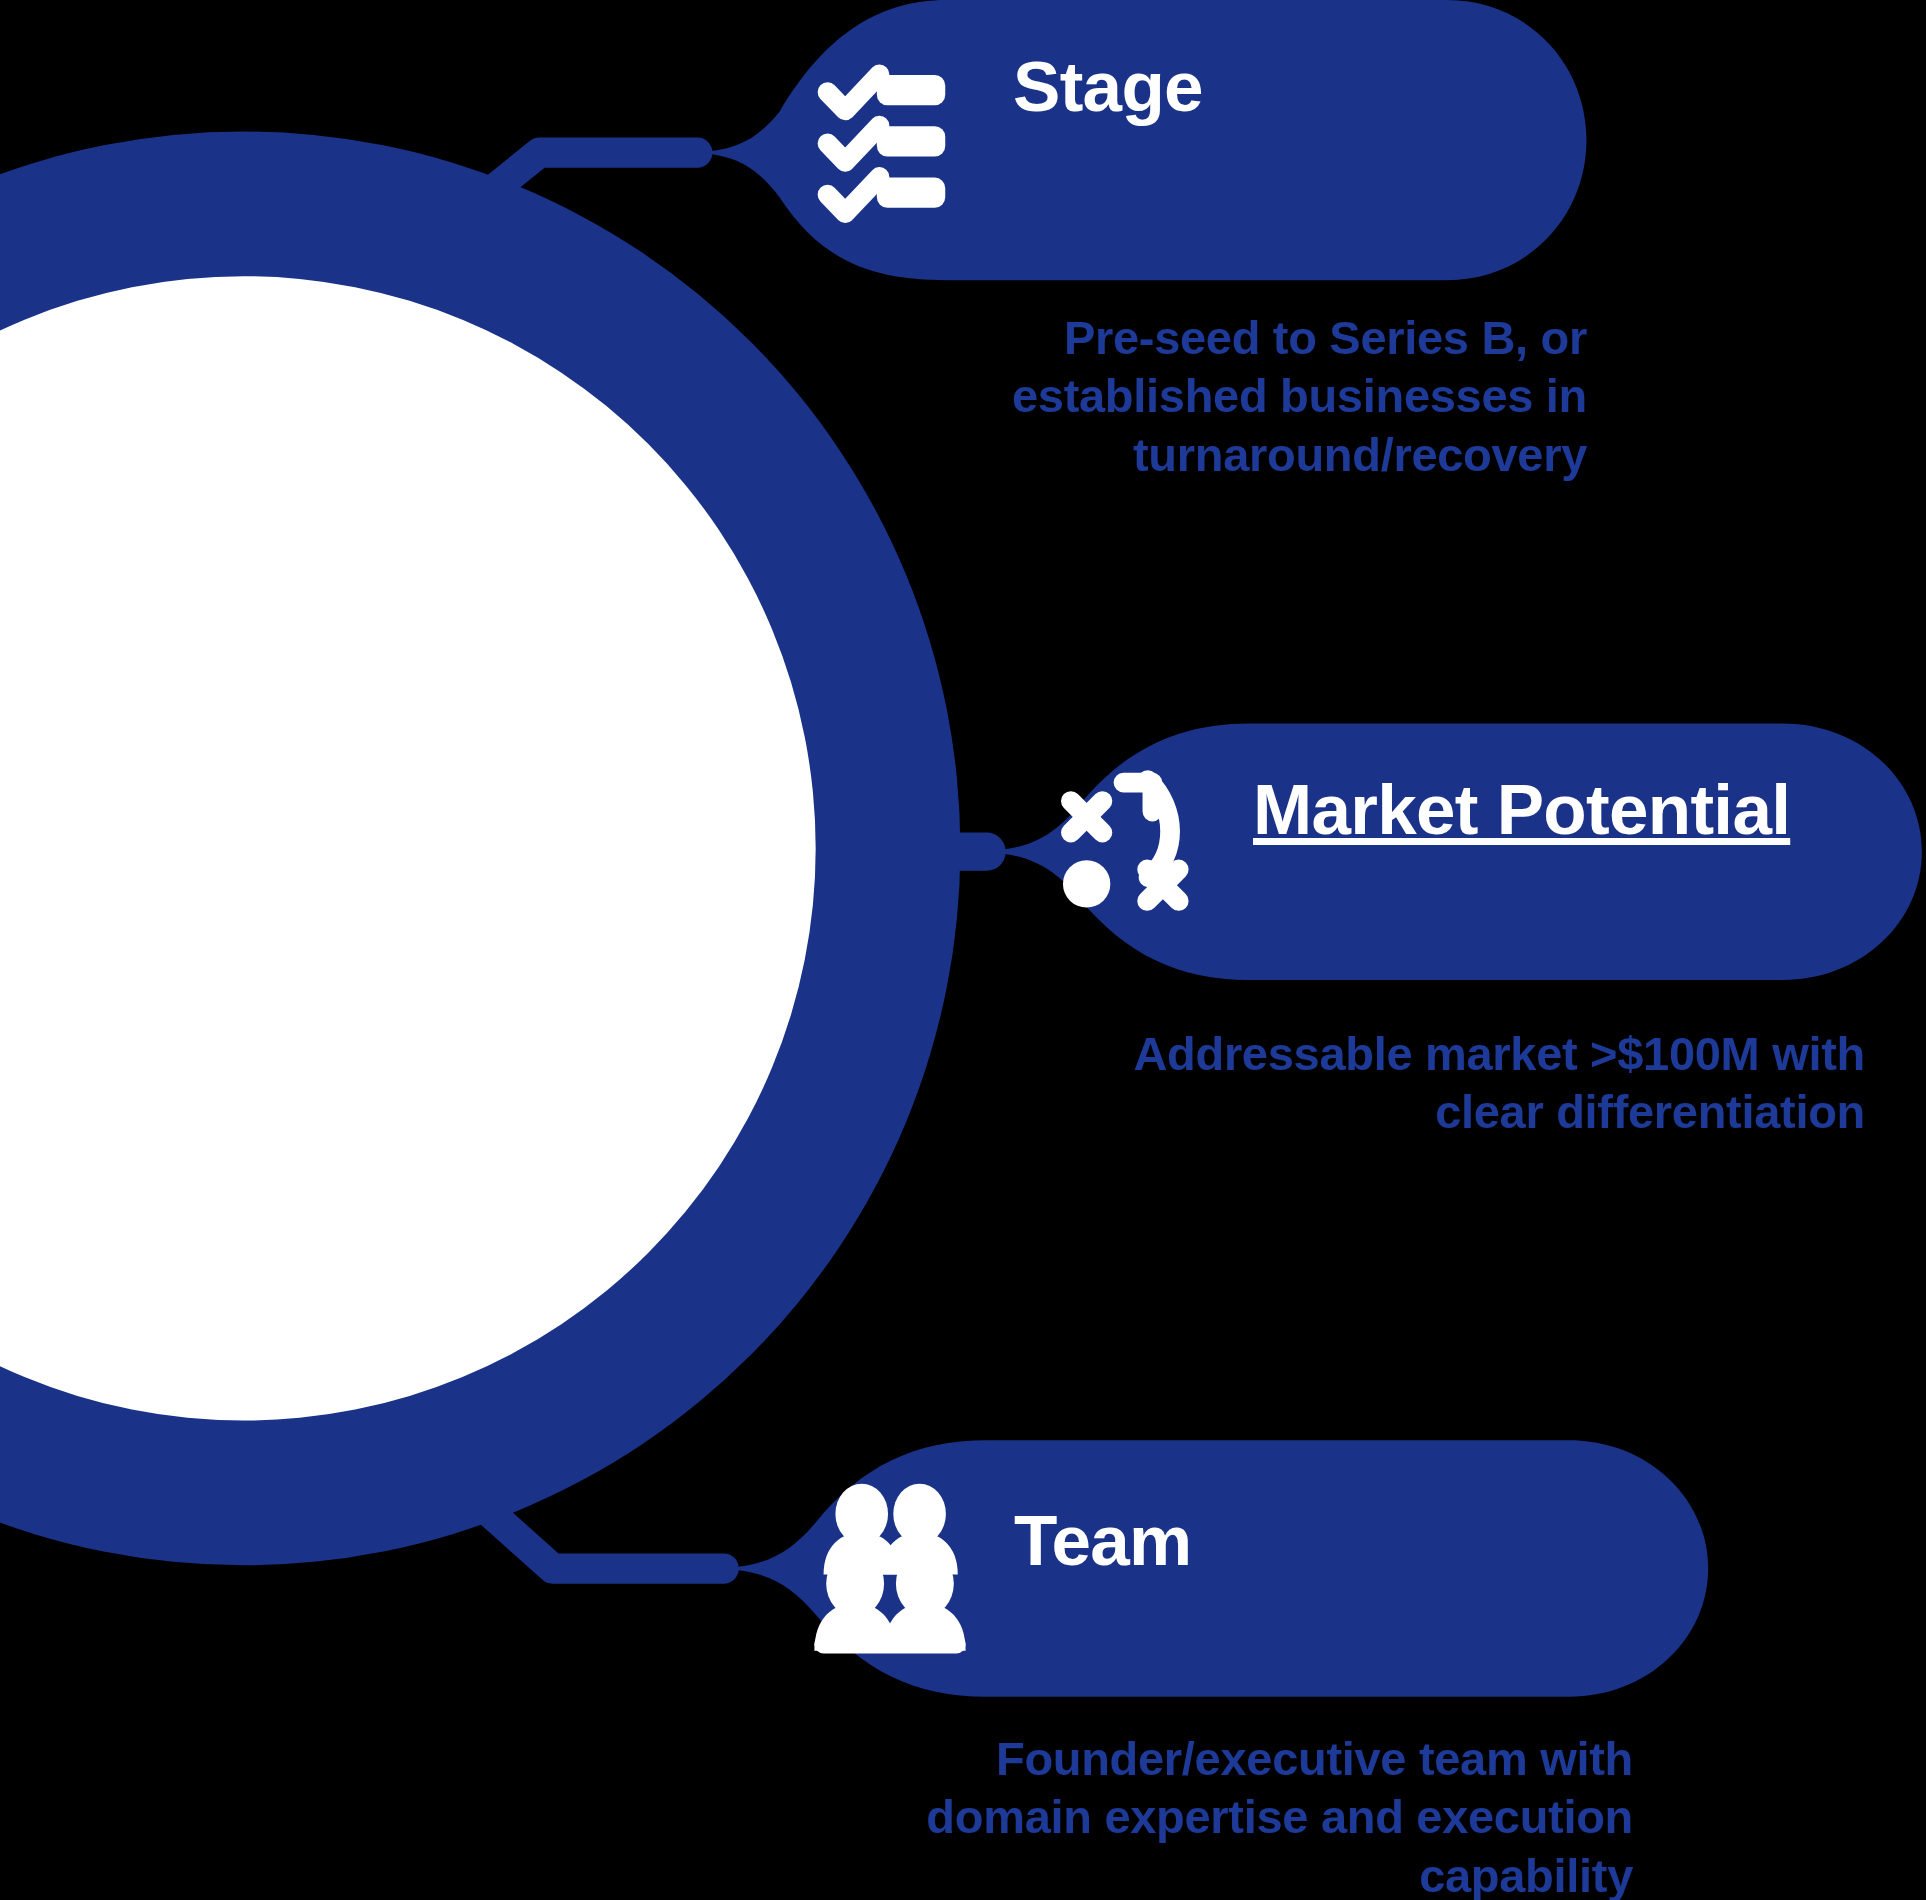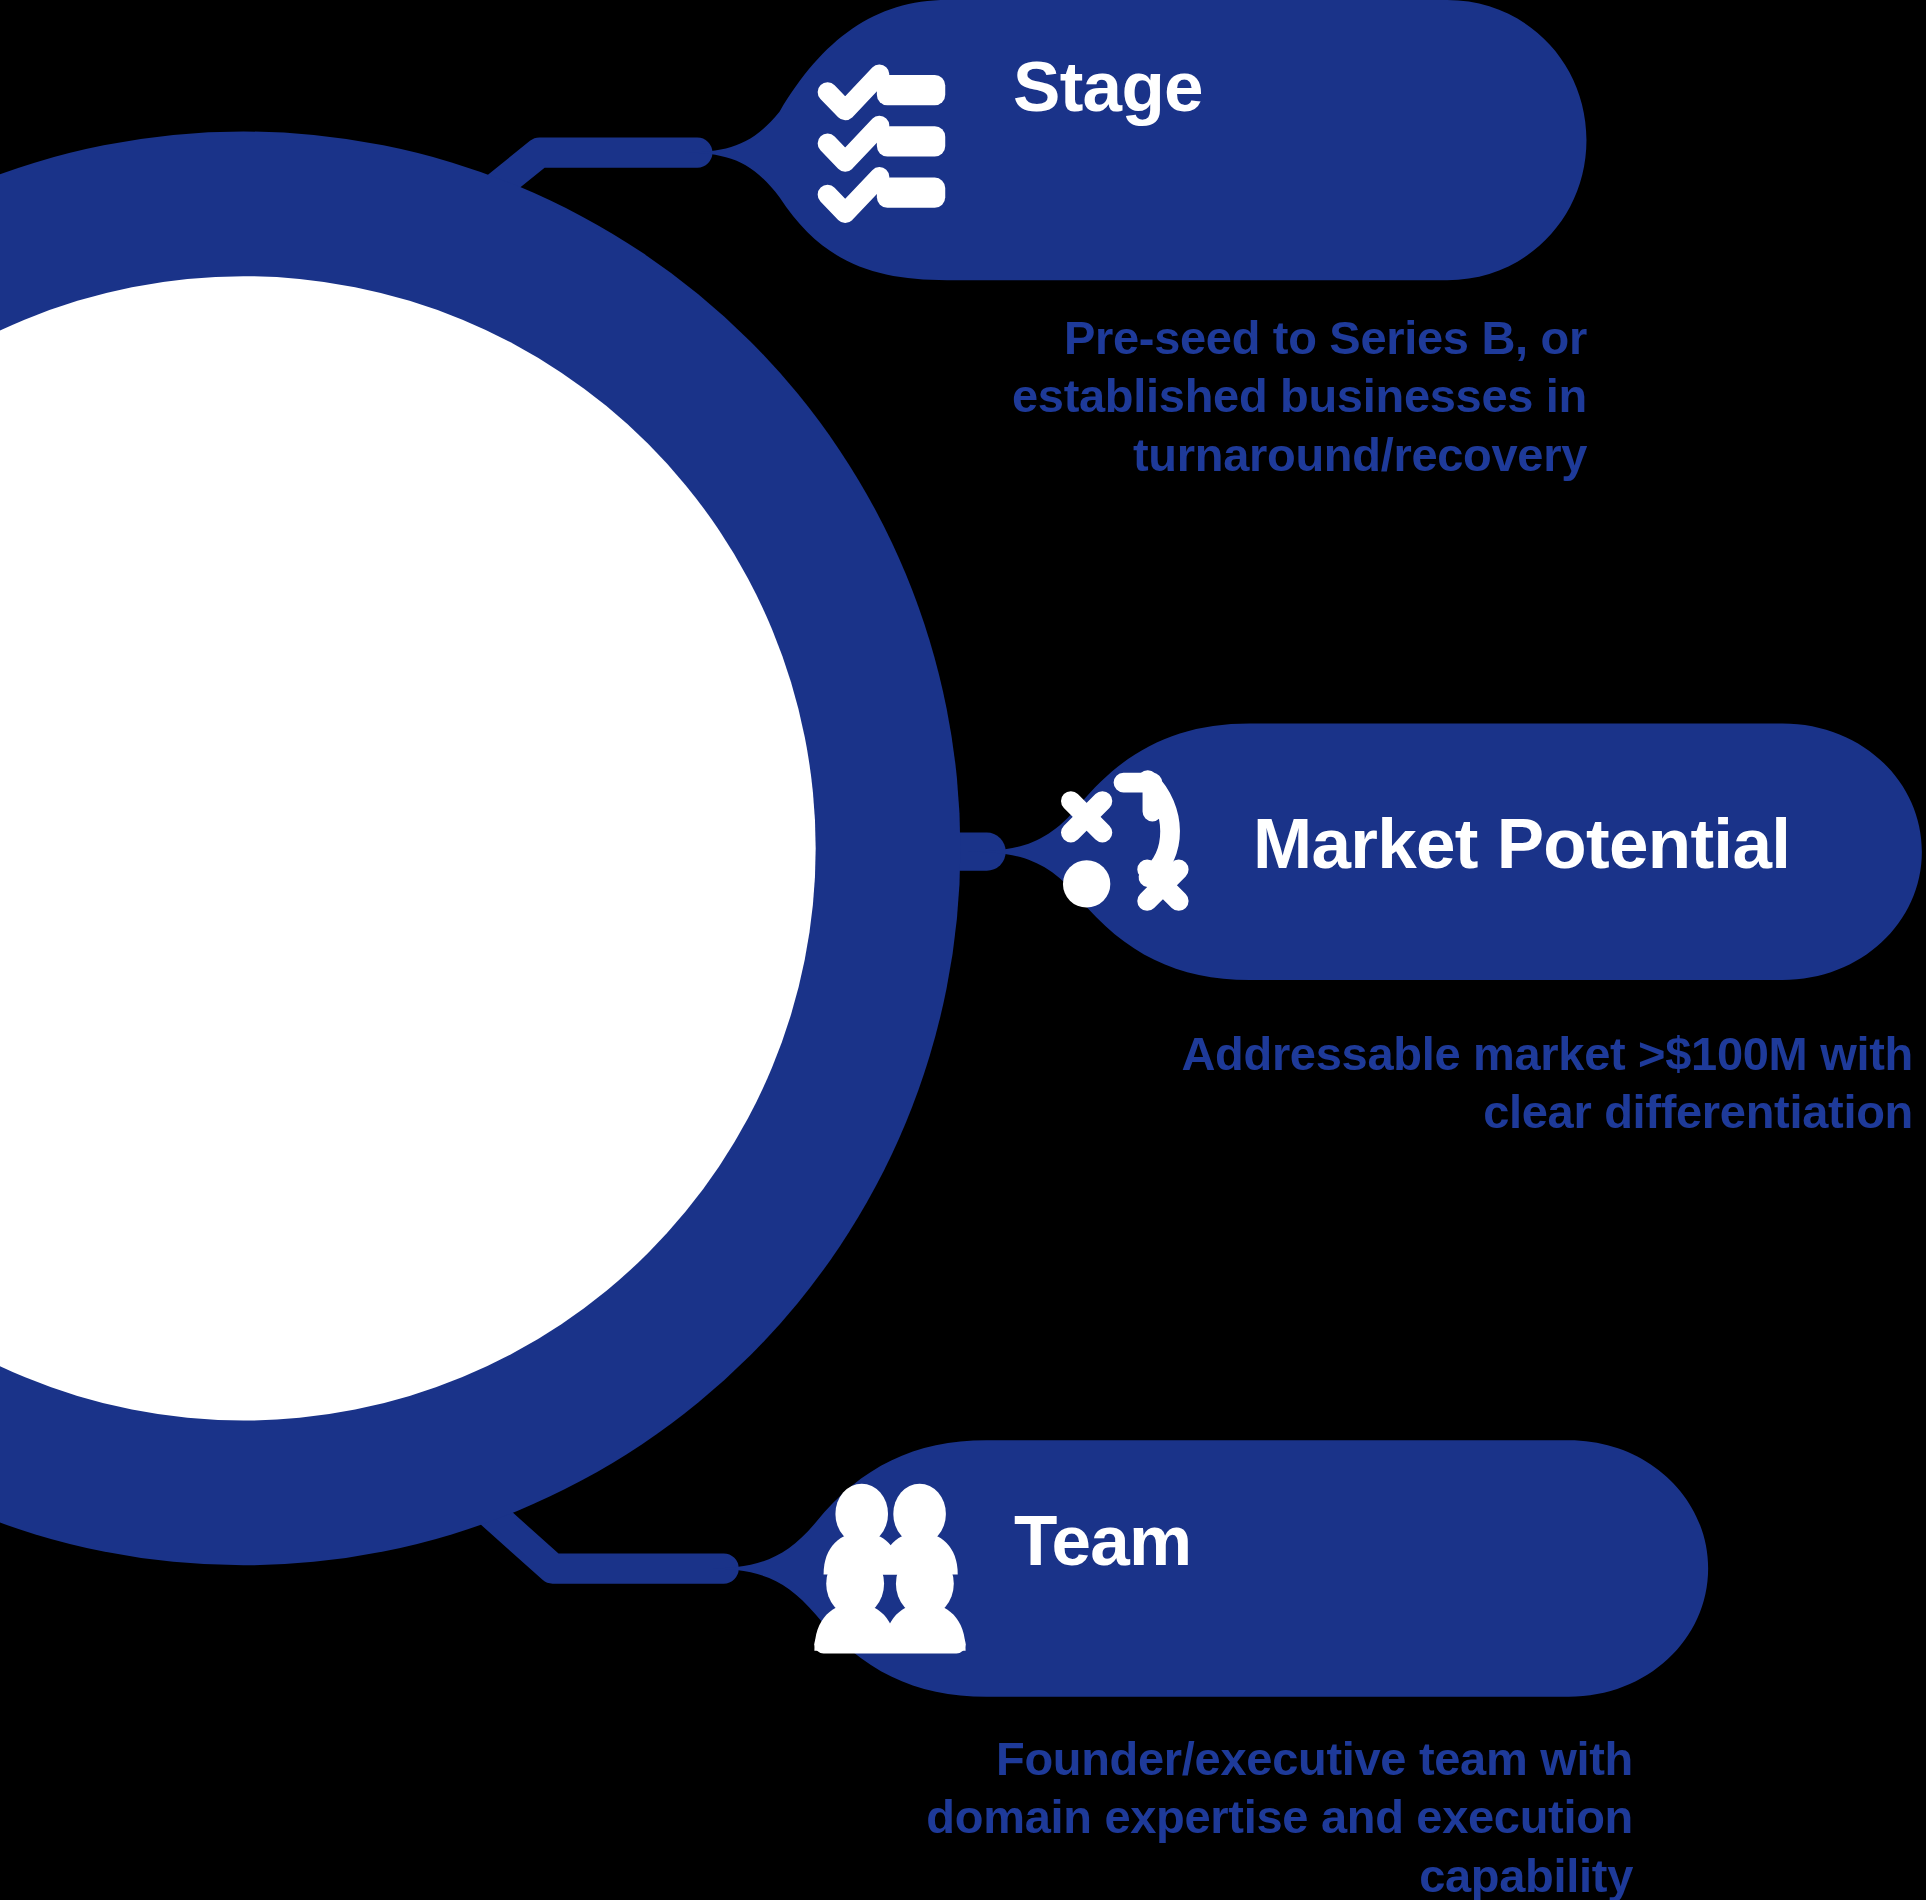--- a/index.html
+++ b/index.html
@@ -42,25 +42,25 @@
   .branch-desc {
     position: absolute;
     color: #1E3A99;
     font-weight: bold;
     font-size: 47px;
     line-height: 1.24;
     letter-spacing: -0.3px;
     text-align: right;
   }
   #title-stage   { left: 1013px; top: 51px; }
-  #title-market  { left: 1253px; top: 808px; }
+  #title-market  { left: 1253px; top: 774px; text-decoration: underline; }
   #title-team    { left: 1014px; top: 1505px; }
 
   #desc-stage    { left: 850px; top: 309px;  width: 737px; }
-  #desc-market   { left: 1089px; top: 1025px; width: 776px; margin-left: 48px; }
+  #desc-market   { left: 1089px; top: 1025px; width: 776px; }
   #desc-team     { left: 850px; top: 1730px; width: 783px; }
 </style>
 </head>
 <body>
 
 <div id="stage-root">
 
   <svg class="diagram-svg" viewBox="0 0 2928 2889" xmlns="http://www.w3.org/2000/svg">
 
     <g>

